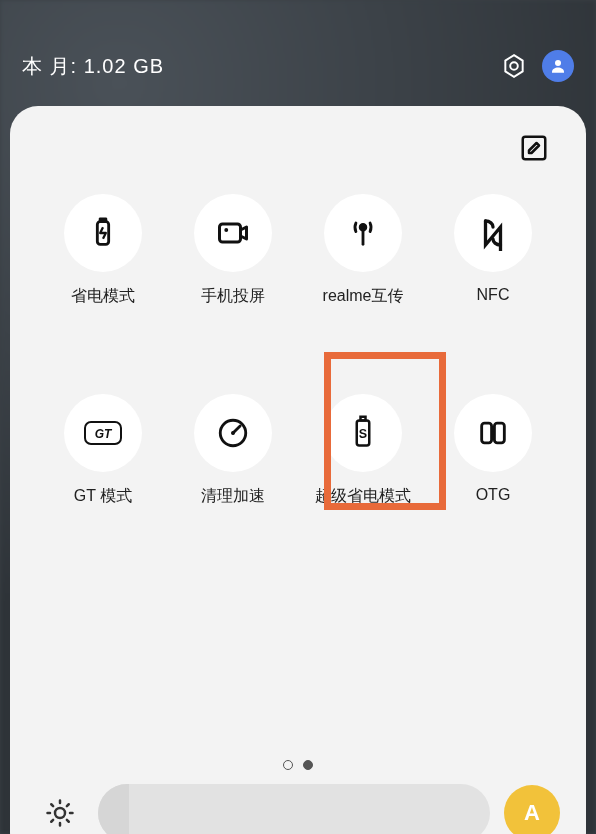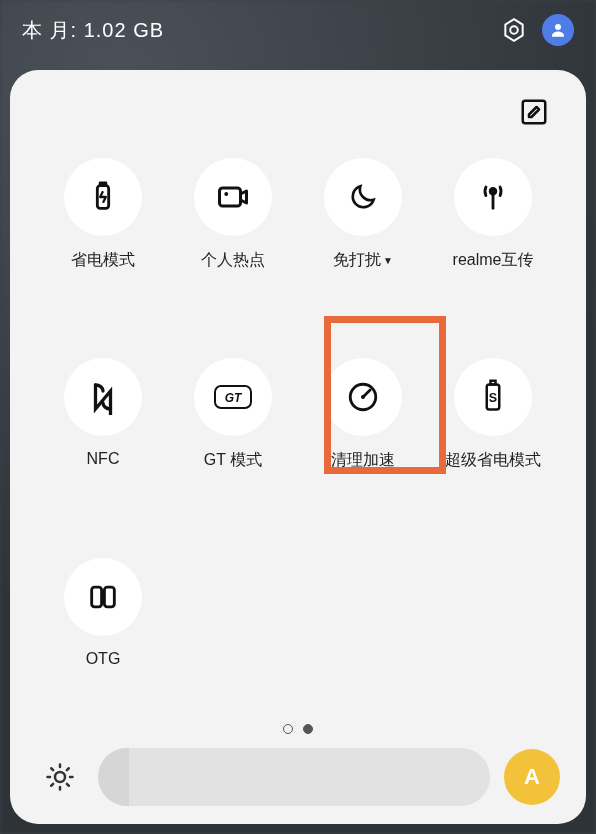--- a/index.html
+++ b/index.html
@@ -14,20 +14,21 @@
     position: absolute; inset: 0;
     background: radial-gradient(circle at 20% 10%, #4a5158 0%, #2e3338 60%);
     filter: blur(2px);
   }
   .status-bar {
     position: relative;
     height: 60px;
     display: flex; align-items: center; justify-content: space-between;
     padding: 0 22px;
     color: #fff;
+    margin-top: 36px;
   }
   .status-left { font-size: 20px; letter-spacing: 1px; }
   .status-right { display: flex; align-items: center; gap: 14px; }
   .hex-icon { width: 28px; height: 28px; display:flex; align-items:center; justify-content:center; }
   .avatar {
     width: 32px; height: 32px; border-radius: 50%;
     background: #4f7de8; display:flex; align-items:center; justify-content:center;
   }
   .panel {
     position: relative;
@@ -153,36 +154,23 @@
     <div class="tile">
       <div class="circle">
           <span>
         <svg width="36" height="36" viewBox="0 0 24 24" fill="none" stroke="#111" stroke-width="2" stroke-linejoin="round">
               <rect x="3" y="6" width="14" height="12" rx="2"></rect>
               <path d="M17 10l4-2v8l-4-2z"></path>
               <circle cx="7.5" cy="10" r="1.3" fill="#111" stroke="none"></circle>
             </svg>
       </span>
         </div>
-      <div class="tile-label">个人热点</div>
-    </div>
-
-    <div class="tile">
-      <div class="circle">
-          <span>
-        <svg width="32" height="32" viewBox="0 0 24 24" fill="none" stroke="#111" stroke-width="2">
-              <path d="M20 14A8 8 0 0 1 10 4a8 8 0 1 0 10 10z"></path>
-            </svg>
-      </span>
-        </div>
-      <div class="tile-label">
-          <span>免打扰</span>
-          <span class="chev">▼</span>
-        </div>
-    </div>
+      <div class="tile-label">手机投屏</div>
+    </div>
+
 
     <div class="tile">
       <div class="circle">
           <span>
         <svg width="34" height="34" viewBox="0 0 24 24" fill="none" stroke="#111" stroke-width="2" stroke-linecap="round">
               <circle cx="12" cy="8" r="2" fill="#111"></circle>
               <path d="M7 5a7 7 0 0 0 0 6M17 5a7 7 0 0 1 0 6"></path>
               <path d="M12 10v10"></path>
             </svg>
       </span>

